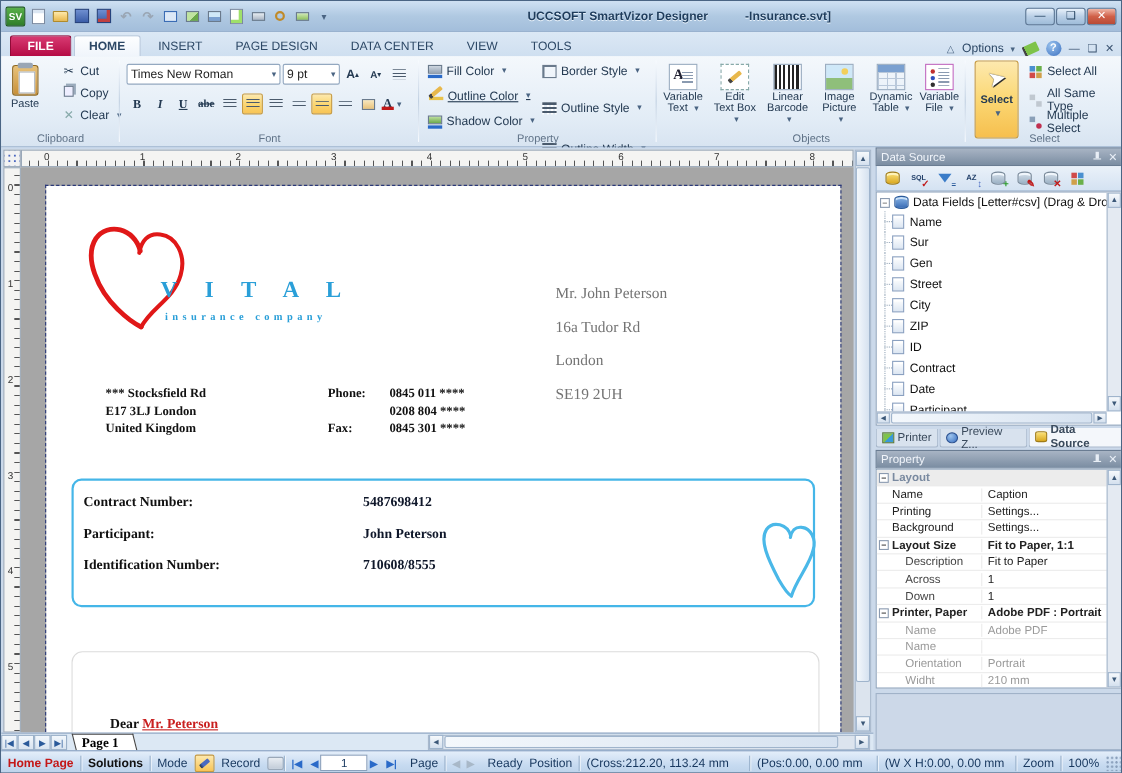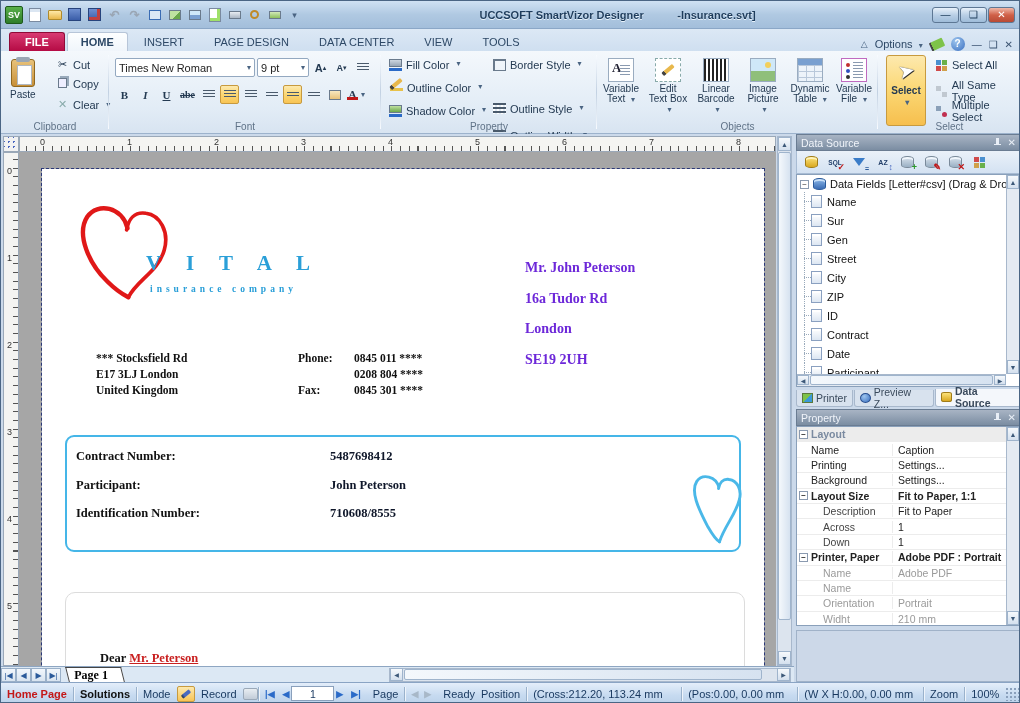--- a/index.html
+++ b/index.html
@@ -112,21 +112,21 @@
   .vruler { position:absolute; left:2px; top:18px; width:16px; height:514px; background:#f4f4f2; border:1px solid #9aa8b8;
     background-image:repeating-linear-gradient(#555 0 1px,transparent 1px 8.7px);
     background-size:5px 100%; background-repeat:no-repeat; background-position:right 6px; overflow:hidden;}
   .vnums { display:flex; flex-direction:column; padding-top:13px; }
   .vnum { height:87px; flex:0 0 87px; font-size:9px; color:#333; padding-left:3px; }
   .viewport { position:absolute; left:18px; top:18px; width:757px; height:514px; background:#a6a6a6; overflow:hidden; }
   .page { position:absolute; left:23px; top:17px; width:722px; height:780px; background:#fff;
           outline:1px dashed #2a3878; }
 
   
-  .doc-red { color:#6d28d9; font-family:"Liberation Serif",serif; font-weight:bold;margin-left:20px; }
+  .doc-red { color:#737373; font-family:"Liberation Serif",serif; font-weight:normal; }
   .recipient { position:absolute; left:463px; top:84px; font-size:14px; line-height:30.5px; }
   .logo-vital { position:absolute; left:104px; top:82px; color:#2a9fd8; font-family:"Liberation Serif",serif;
     font-weight:bold; font-size:21px; letter-spacing:10px; }
   .logo-sub { position:absolute; left:108px; top:115px; color:#2a9fd8; font-family:"Liberation Serif",serif;
     font-weight:bold; font-size:9.5px; letter-spacing:4px; }
   .heart-red { position:absolute; left:33px; top:20px; }
   .sender { position:absolute; left:54px; top:181px; font-family:"Liberation Serif",serif; font-weight:bold;
     font-size:11.5px; line-height:16px; color:#111; }
   .phones { position:absolute; left:256px; top:181px; font-family:"Liberation Serif",serif; font-weight:bold;
     font-size:11.5px; line-height:16px; color:#111; }
@@ -386,21 +386,21 @@
 
     <div class="rgroup g-prop">
       <div class="prow3" style="left:8px;top:8px;">
         <span style="display:inline-flex;flex-direction:column;">
             <span class="sq" style="width:13px;height:8px;background:linear-gradient(#cdd6e0,#98a6b6);"></span>
             <span class="colorbar" style="background:#2a6ac8;width:13px;margin-top:1px;"></span>
           </span>
         <span>Fill Color</span>
           <span class="dda">▾</span>
       </div>
-      <div class="prow3" style="left:8px;top:31px;">
+      <div class="prow3" style="left:8px;top:31px;text-decoration:underline;">
         <span style="display:inline-flex;flex-direction:column;align-items:center;">
             <span class="pencil"></span>
             <span class="colorbar" style="background:#e8c24a;width:13px;margin-top:2px;"></span>
           </span>
         <span>Outline Color</span>
           <span class="dda">▾</span>
       </div>
       <div class="prow3" style="left:8px;top:54px;">
         <span style="display:inline-flex;flex-direction:column;">
             <span class="sq" style="width:13px;height:8px;background:linear-gradient(#bfe0a0,#6aa84a);"></span>
@@ -412,21 +412,21 @@
       <div class="prow3" style="left:112px;top:8px;">
         <span class="sq" style="width:13px;height:12px;box-shadow:inset 0 5px 0 -4px #6a7a8c, inset 6px 0 0 -5px #6a7a8c;"></span>
         <span>Border Style</span>
           <span class="dda">▾</span>
       </div>
       <div class="prow3" style="left:112px;top:31px;margin-top:48px;">
         <span style="width:13px;height:11px;background:repeating-linear-gradient(#4a5a6c 0 2px,transparent 2px 4px);"></span>
         <span>Outline Width</span>
           <span class="dda">▾</span>
       </div>
-      <div class="prow3" style="left:112px;top:52px;">
+      <div class="prow3" style="left:112px;top:42px;">
         <span style="width:13px;height:11px;background:repeating-linear-gradient(#4a5a6c 0 2px,transparent 2px 4px),repeating-linear-gradient(90deg,#fff 0 2px,transparent 2px 4px);"></span>
         <span>Outline Style</span>
           <span class="dda">▾</span>
       </div>
       <div class="glabel">Property</div>
     </div>
 
     <div class="rgroup g-obj">
       <div class="bigbtn" style="left:2px;top:3px;width:44px;">
         <span class="objicon">

